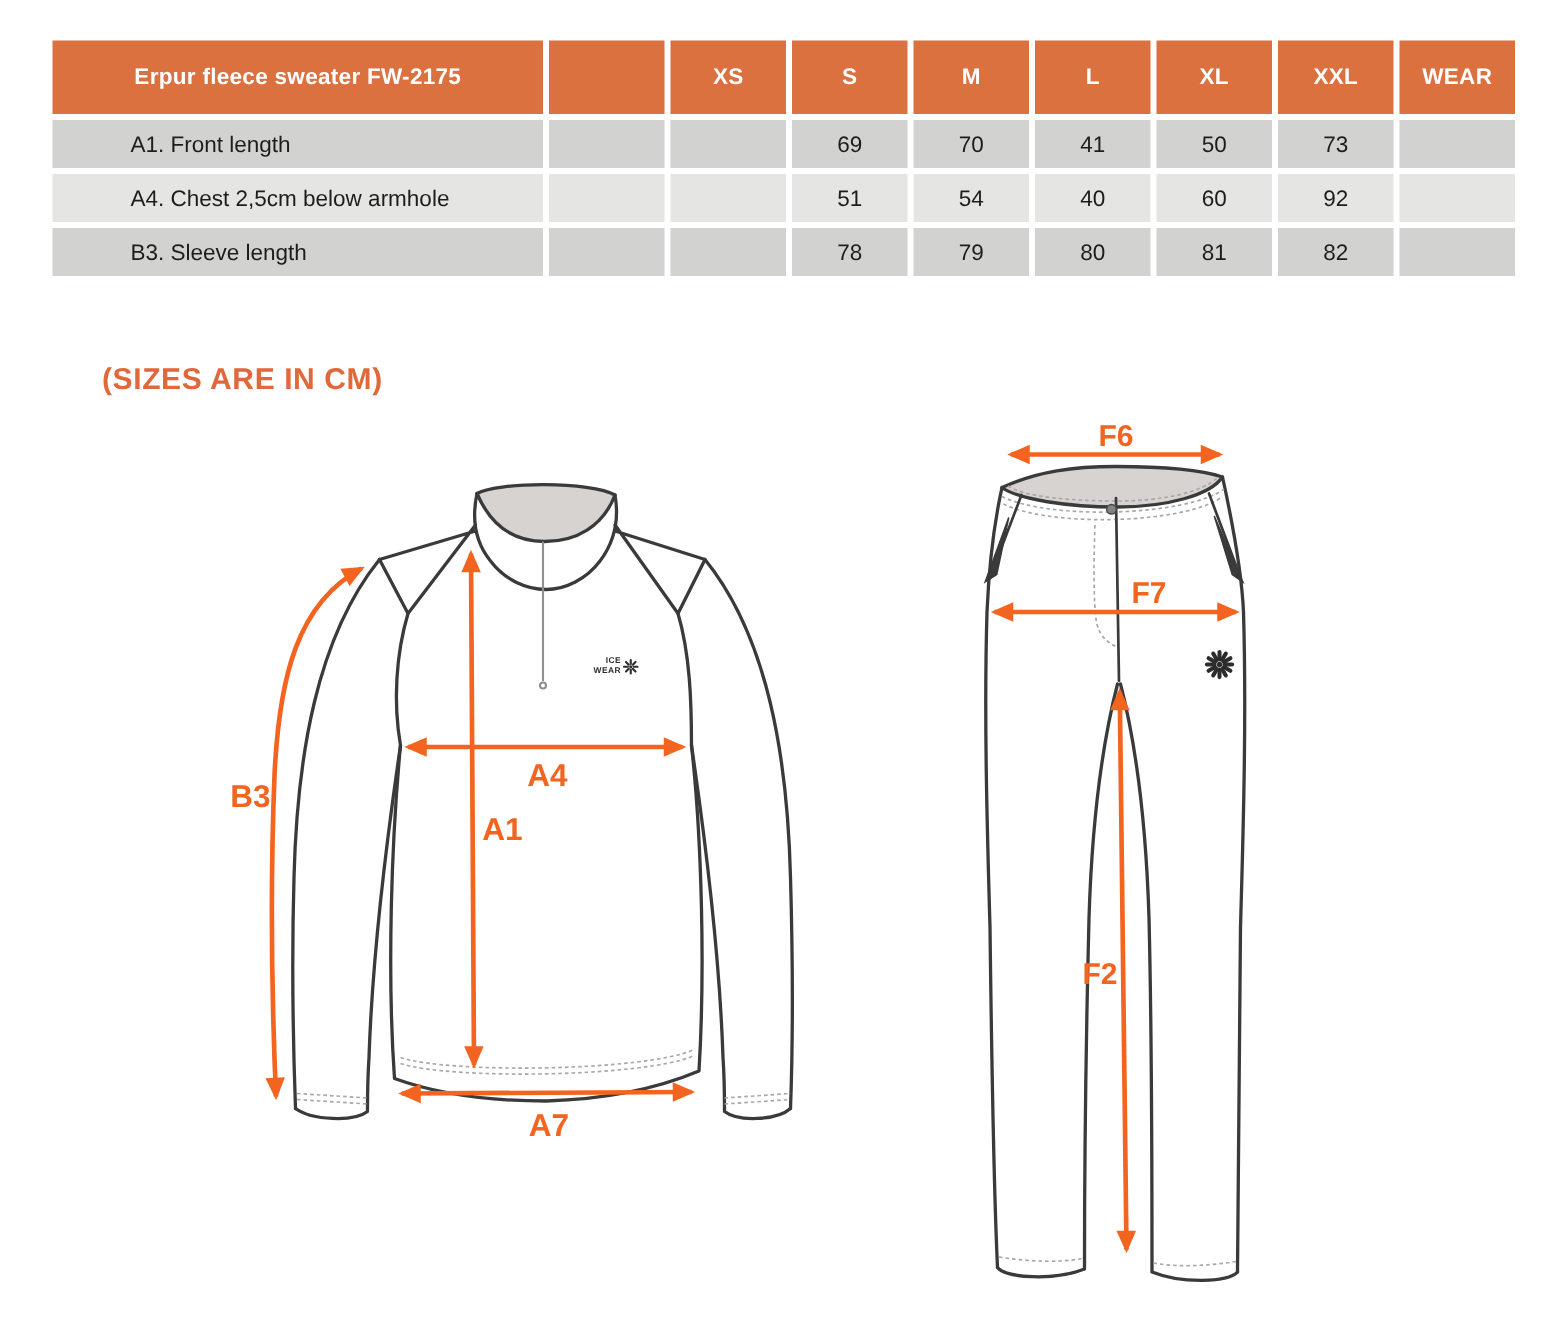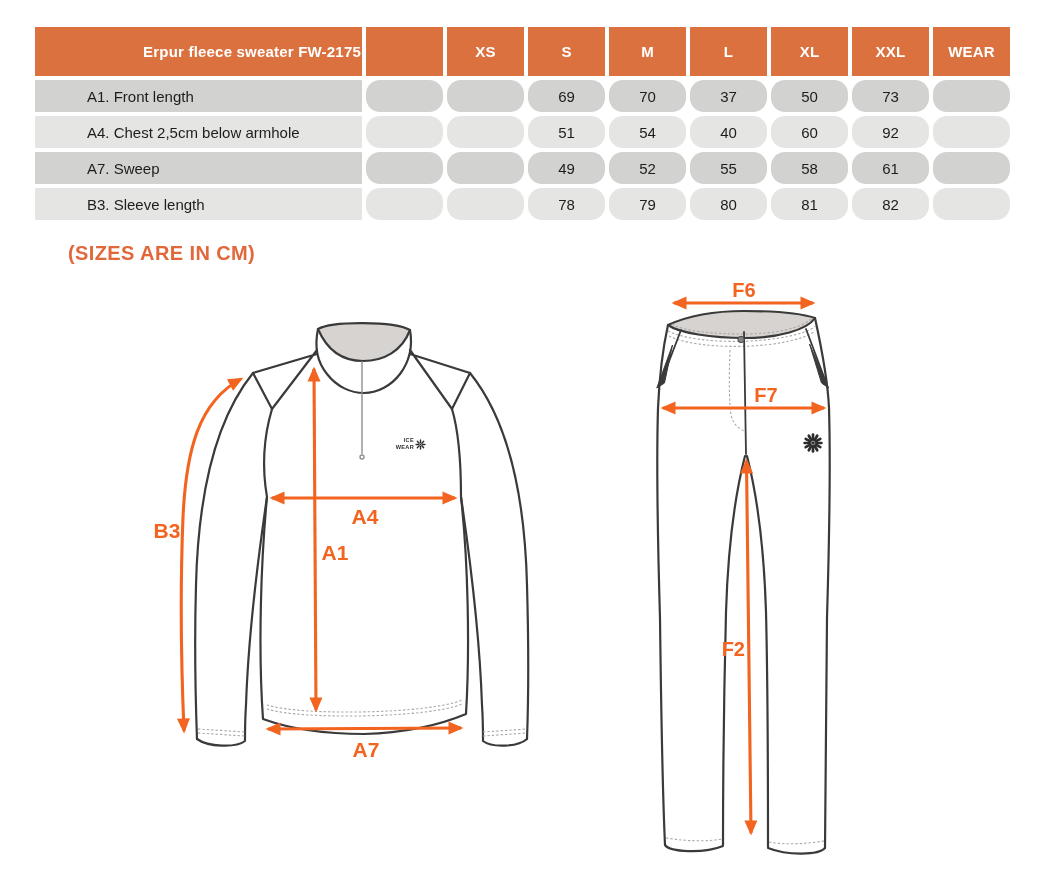--- a/index.html
+++ b/index.html
@@ -15,25 +15,25 @@
   }
   html,body{margin:0;padding:0;background:#fff;}
   body{font-family:"Liberation Sans", sans-serif;}
   #page{position:relative;width:1039px;height:894px;background:#fff;overflow:hidden;}
 
   
   #table-wrap{position:absolute;left:31px;top:23px;}
   table{border-collapse:separate;border-spacing:4px;}
   th,td{box-sizing:border-box;font-family:"Liberation Sans", sans-serif;}
   th{background:var(--header-orange);color:#fff;font-size:15px;font-weight:bold;height:49px;letter-spacing:.2px;}
-  th.name-col{width:327px;text-align:right;}
+  th.name-col{width:327px;text-align:center;}
   th.size-col{width:77px;text-align:center;}
   td{height:32px;font-size:15px;color:var(--cell-text);}
   td.label-cell{text-align:left;padding-left:52px;}
-  td.value-cell{text-align:center;border-radius:14px;}
+  td.value-cell{text-align:center;}
   tbody tr:nth-child(odd) td{background:var(--row-gray-dark);}
   tbody tr:nth-child(even) td{background:var(--row-gray-light);}
 
   #units-note{position:absolute;left:68px;top:242px;color:var(--note-orange);
     font-size:20px;font-weight:600;letter-spacing:.4px;}
 
   
   #diagram-svg{position:absolute;left:0;top:0;}
   .ol{fill:none;stroke:var(--outline-dark);stroke-width:2.2;stroke-linecap:round;stroke-linejoin:round;}
   .ol-thin{fill:none;stroke:var(--outline-dark);stroke-width:1.8;stroke-linecap:round;}
@@ -69,45 +69,34 @@
             <th class="size-col">WEAR</th>
           </tr>
       </thead>
       <tbody id="table-body">
           <tr>
             <td class="label-cell">A1. Front length</td>
             <td class="value-cell"></td>
             <td class="value-cell"></td>
             <td class="value-cell">69</td>
             <td class="value-cell">70</td>
-            <td class="value-cell">37</td>
+            <td class="value-cell">41</td>
             <td class="value-cell">50</td>
             <td class="value-cell">73</td>
             <td class="value-cell"></td>
           </tr>
           <tr>
             <td class="label-cell">A4. Chest 2,5cm below armhole</td>
             <td class="value-cell"></td>
             <td class="value-cell"></td>
             <td class="value-cell">51</td>
             <td class="value-cell">54</td>
             <td class="value-cell">40</td>
             <td class="value-cell">60</td>
             <td class="value-cell">92</td>
-            <td class="value-cell"></td>
-          </tr>
-          <tr>
-            <td class="label-cell">A7. Sweep</td>
-            <td class="value-cell"></td>
-            <td class="value-cell"></td>
-            <td class="value-cell">49</td>
-            <td class="value-cell">52</td>
-            <td class="value-cell">55</td>
-            <td class="value-cell">58</td>
-            <td class="value-cell">61</td>
             <td class="value-cell"></td>
           </tr>
           <tr>
             <td class="label-cell">B3. Sleeve length</td>
             <td class="value-cell"></td>
             <td class="value-cell"></td>
             <td class="value-cell">78</td>
             <td class="value-cell">79</td>
             <td class="value-cell">80</td>
             <td class="value-cell">81</td>

